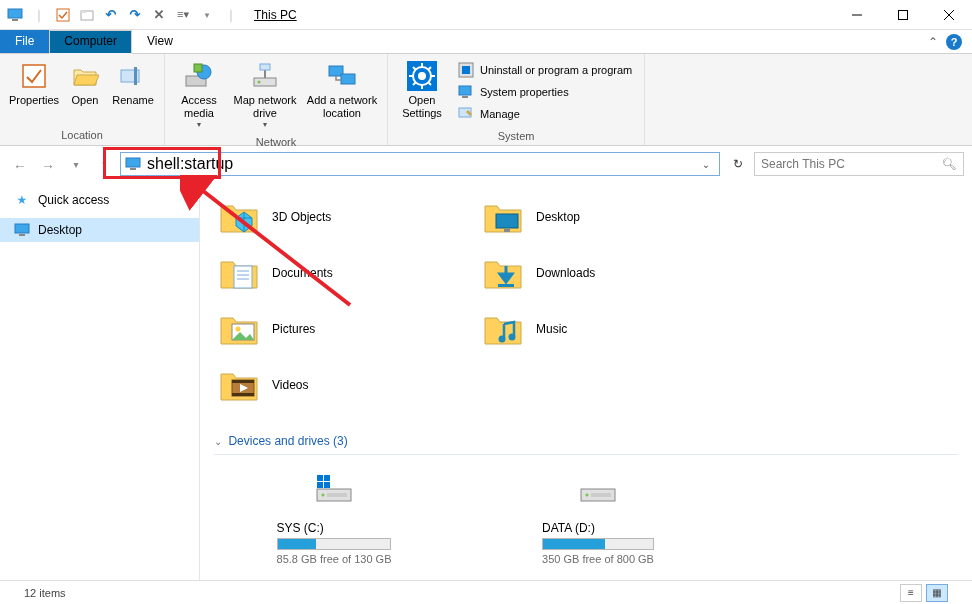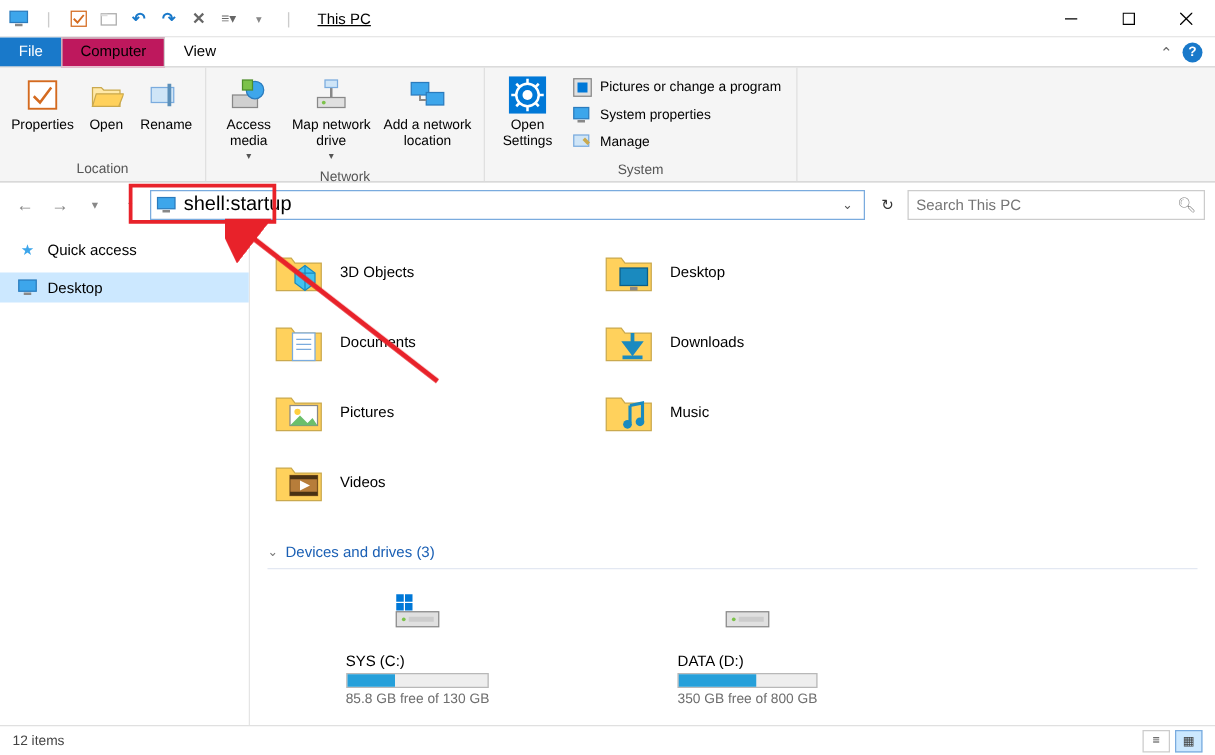--- a/index.html
+++ b/index.html
@@ -10,21 +10,21 @@
 .qat { display: flex; align-items: center; gap: 2px; padding: 0 4px; }
 .qat-icon { width: 22px; height: 22px; display: flex; align-items: center; justify-content: center; font-size: 13px; }
 .title-text { margin-left: 8px; font-size: 12px; text-decoration: underline; }
 .win-controls { margin-left: auto; display: flex; }
 .win-btn { width: 46px; height: 30px; display: flex; align-items: center; justify-content: center; font-size: 14px; }
 
 
 .tabs { height: 24px; display: flex; align-items: stretch; background: #fff; border-bottom: 1px solid #d0d0d0; position: relative; }
 .tab { padding: 3px 14px; font-size: 12px; border: 1px solid transparent; cursor: default; }
 .tab.file { background: #1979ca; color: #fff; }
-.tab.active { background: #be185d; border: 1px solid #d0d0d0; border-bottom: 1px solid #f5f5f5; margin-bottom: -1px; }
+.tab.active { background: #0369a1; border: 1px solid #d0d0d0; border-bottom: 1px solid #f5f5f5; margin-bottom: -1px; }
 .tabs-right { margin-left: auto; display: flex; align-items: center; gap: 8px; padding-right: 10px; }
 .help-icon { width: 16px; height: 16px; border-radius: 50%; background: #1979ca; color: #fff; display: flex; align-items: center; justify-content: center; font-size: 11px; font-weight: bold; }
 
 
 .ribbon { height: 92px; background: #f5f5f5; border-bottom: 1px solid #d0d0d0; display: flex; }
 .ribbon-group { display: flex; flex-direction: column; border-right: 1px solid #e0e0e0; padding: 2px 6px 0 6px; }
 .ribbon-buttons { flex: 1; display: flex; gap: 2px; align-items: flex-start; }
 .ribbon-btn { display: flex; flex-direction: column; align-items: center; justify-content: flex-start; width: 56px; padding: 4px 2px; text-align: center; font-size: 11px; line-height: 1.2; }
 .ribbon-btn .ico { width: 32px; height: 32px; display: flex; align-items: center; justify-content: center; margin-bottom: 2px; }
 .ribbon-group-label { text-align: center; font-size: 11px; color: #555; padding: 2px 0 4px 0; }
@@ -32,21 +32,21 @@
 .ribbon-list-item { display: flex; align-items: center; gap: 6px; font-size: 11px; padding: 2px 4px; }
 .ribbon-list-item .ico-sm { width: 16px; height: 16px; display: flex; align-items: center; justify-content: center; }
 
 
 .navbar { height: 36px; display: flex; align-items: center; padding: 4px 8px; gap: 4px; }
 .nav-arrow { width: 24px; height: 24px; display: flex; align-items: center; justify-content: center; color: #888; font-size: 14px; }
 .address-wrap { flex: 1; height: 24px; border: 1px solid #7aabde; display: flex; align-items: center; padding: 0 4px; gap: 6px; position: relative; }
 .address-input { flex: 1; border: none; outline: none; font-size: 16px; }
 .address-drop { width: 18px; text-align: center; color: #555; font-size: 10px; }
 .refresh { width: 24px; height: 24px; display: flex; align-items: center; justify-content: center; color: #333; margin-left: 2px; }
-.search-wrap { width: 238px; height: 24px; border: 1px solid #ccc; display: flex; align-items: center; padding: 0 6px; gap: 6px; color: #888; }
+.search-wrap { width: 210px; height: 24px; border: 1px solid #ccc; display: flex; align-items: center; padding: 0 6px; gap: 6px; color: #888; }
 .search-wrap input { flex: 1; border: none; outline: none; font-size: 12px; }
 
 
 .highlight-box { position: absolute; border: 3px solid #e8222a; pointer-events: none; }
 .red-arrow { position: absolute; pointer-events: none; }
 
 
 .main { display: flex; height: calc(604px - 30px - 24px - 92px - 36px - 24px); }
 .sidebar { width: 200px; border-right: 1px solid #e5e5e5; padding: 6px 0; }
 .side-item { display: flex; align-items: center; gap: 8px; padding: 4px 14px; font-size: 12px; }
@@ -63,21 +63,21 @@
 
 .drive-grid { display: grid; grid-template-columns: repeat(2, 240px); gap: 6px 24px; }
 .drive-item { display: flex; align-items: center; gap: 12px; padding: 4px; flex-direction: column; }
 .drive-item .d-ico { width: 42px; height: 42px; display: flex; align-items: center; justify-content: center; }
 .drive-info { flex: 1; font-size: 12px; }
 .drive-bar { height: 12px; border: 1px solid #b8b8b8; margin: 3px 0; background: #eee; position: relative; }
 .drive-bar-fill { height: 100%; background: #26a0da; }
 .drive-sub { color: #6d6d6d; font-size: 11px; }
 
 
-.statusbar { height: 24px; border-top: 1px solid #e0e0e0; display: flex; align-items: center; padding: 0 10px; font-size: 11px; color: #444; }
+.statusbar { height: 24px; border-top: 1px solid #e0e0e0; display: flex; align-items: center; padding: 0 24px; font-size: 11px; color: #444; }
 .status-right { margin-left: auto; display: flex; gap: 4px; }
 .view-toggle { width: 22px; height: 18px; border: 1px solid #ccc; display: flex; align-items: center; justify-content: center; font-size: 10px; }
 .view-toggle.active { background: #cce8ff; border-color: #7aabde; }
 
 
 svg { display: block; }
 </style>
 </head>
 <body>
 
@@ -236,21 +236,21 @@
         <span>Open Settings</span>
       </div>
       <div class="ribbon-list">
         <div class="ribbon-list-item">
           <span class="ico-sm">
               <svg width="16" height="16" viewBox="0 0 16 16">
                 <rect x="1" y="1" width="14" height="14" fill="#e0e0e0" stroke="#888"></rect>
                 <rect x="4" y="4" width="8" height="8" fill="#0078d7"></rect>
               </svg>
             </span>
-          <span>Pictures or change a program</span>
+          <span>Uninstall or program a program</span>
         </div>
         <div class="ribbon-list-item">
           <span class="ico-sm">
               <svg width="16" height="16" viewBox="0 0 16 16">
                 <rect x="1" y="2" width="12" height="9" fill="#3da6eb" stroke="#2a7bbd"></rect>
                 <rect x="4" y="12" width="6" height="2" fill="#888"></rect>
               </svg>
             </span>
           <span>System properties</span>
         </div>

